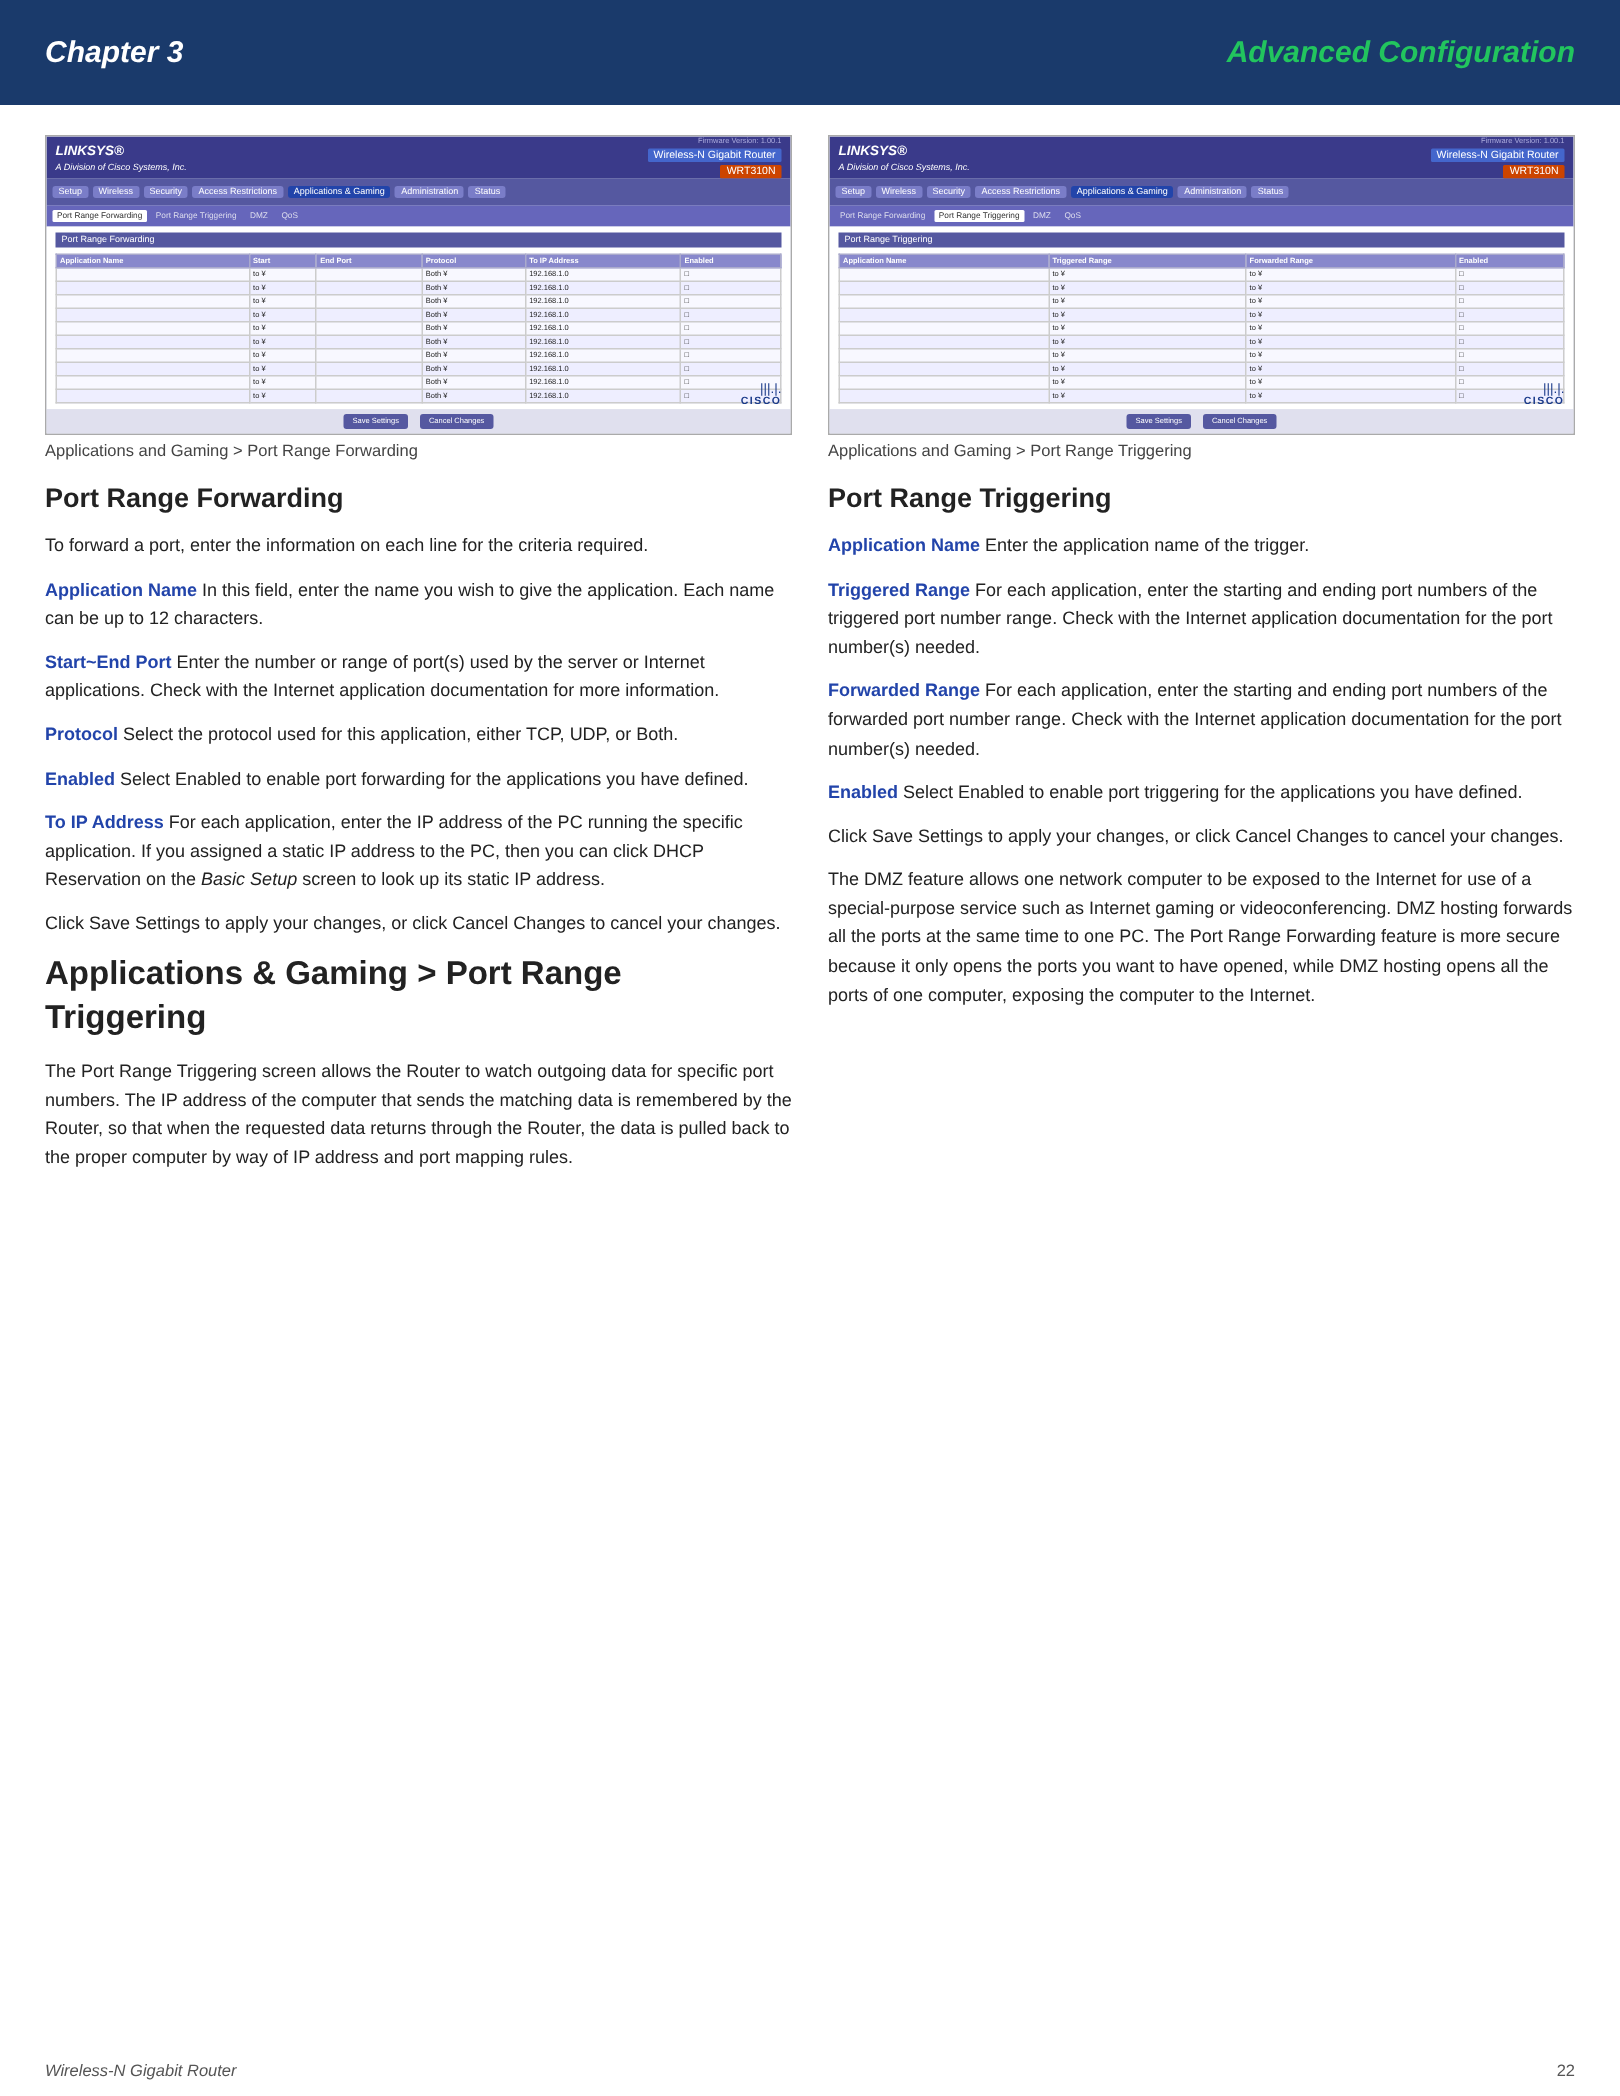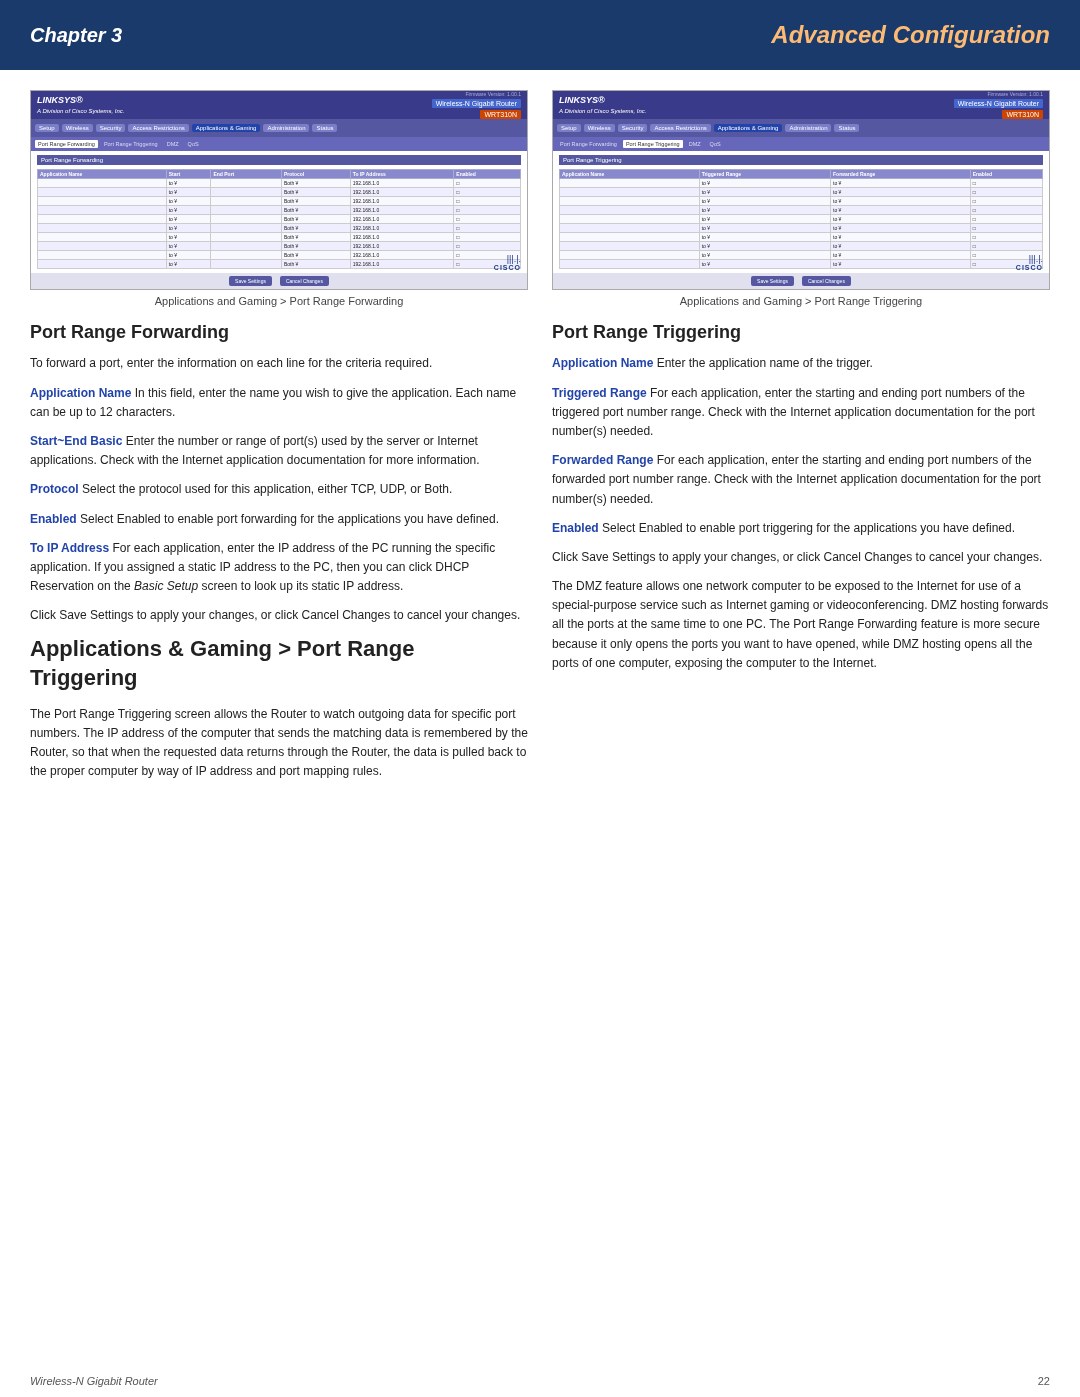--- a/index.html
+++ b/index.html
@@ -23,22 +23,22 @@
       justify-content: space-between;
       padding: 0 30px;
     }
     .header-chapter {
       color: #ffffff;
       font-size: 20px;
       font-weight: bold;
       font-style: italic;
     }
     .header-title {
-      color: #fdba74;
-      font-size: 24px;
+      color: #22c55e;
+      font-size: 20px;
       font-weight: bold;
       font-style: italic;
     }
 
     
     .page-content {
       padding: 20px 30px 40px 30px;
     }
 
     
@@ -199,21 +199,21 @@
     .ss-cisco .cisco-text {
       font-size: 7px;
       color: #1a3a8a;
       font-weight: bold;
       letter-spacing: 1px;
     }
 
     .screenshot-caption {
       font-size: 11px;
       color: #444;
-      text-align: center;
+      text-align: left;
       margin-bottom: 14px;
     }
 
     
     .section-heading {
       font-size: 18px;
       font-weight: bold;
       color: #222;
       margin-bottom: 10px;
       line-height: 1.3;
@@ -418,21 +418,21 @@
       <div>
         <div class="section-heading">Port Range Forwarding</div>
         <p class="body-text">To forward a port, enter the information on each line for the criteria required.</p>
 
         <p class="body-text">
           <span class="term">Application Name</span>
           In this field, enter the name you wish to give the application. Each name can be up to 12 characters.
         </p>
 
         <p class="body-text">
-          <span class="term">Start~End Basic</span>
+          <span class="term">Start~End Port</span>
           Enter the number or range of port(s) used by the server or Internet applications. Check with the Internet application documentation for more information.
         </p>
 
         <p class="body-text">
           <span class="term">Protocol</span>
           Select the protocol used for this application, either <strong>TCP</strong>, <strong>UDP</strong>, or <strong>Both</strong>.
         </p>
 
         <p class="body-text">
           <span class="term">Enabled</span>

